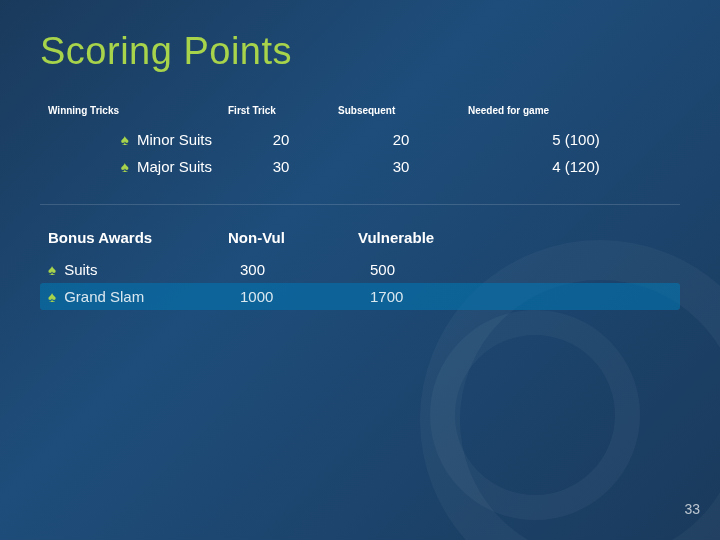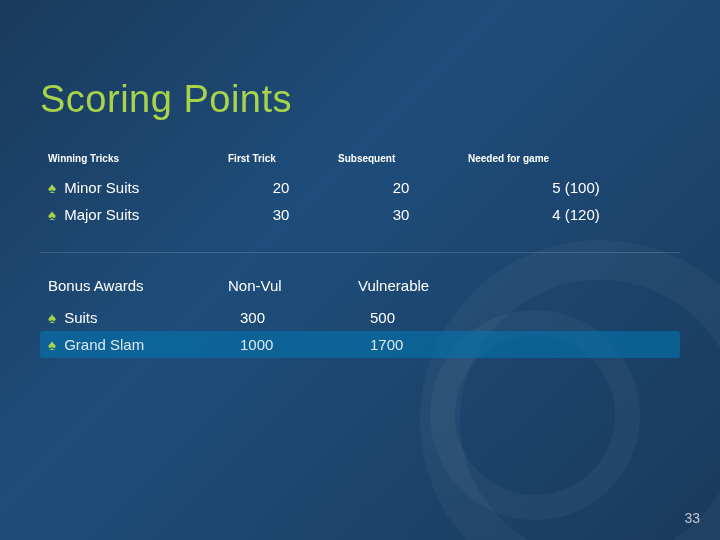--- a/index.html
+++ b/index.html
@@ -49,21 +49,20 @@
       padding: 30px 40px 30px 40px;
       color: #fff;
     }
 
     h1 {
       font-size: 38px;
       font-weight: 300;
       color: #a8d44b;
       margin-bottom: 28px;
       letter-spacing: 0.5px;
-      margin-top: 48px;
     }
 
     .main-table {
       width: 100%;
       border-collapse: collapse;
       margin-bottom: 24px;
     }
 
     .main-table th {
       font-size: 10px;
@@ -72,20 +71,21 @@
       text-align: left;
       padding: 4px 8px 10px 8px;
       border-bottom: none;
     }
 
     .main-table td {
       font-size: 15px;
       color: #fff;
       padding: 5px 8px;
       vertical-align: middle;
+      text-align: right;
     }
 
     .main-table td.num {
       text-align: center;
       padding-left: 20px;
     }
 
     .spade {
       color: #a8d44b;
       font-size: 15px;
@@ -99,21 +99,21 @@
       margin-bottom: 20px;
     }
 
     .bonus-table {
       width: 100%;
       border-collapse: collapse;
     }
 
     .bonus-table th {
       font-size: 15px;
-      font-weight: 400;
+      font-weight: 700;
       color: #fff;
       text-align: left;
       padding: 4px 8px 10px 8px;
     }
 
     .bonus-table td {
       font-size: 15px;
       color: #fff;
       padding: 5px 8px;
       vertical-align: middle;
@@ -140,21 +140,21 @@
     .col-first   { width: 110px; }
     .col-subseq  { width: 130px; }
     .col-needed  { width: auto; }
 
     .col-bonus   { width: 180px; }
     .col-nonvul  { width: 130px; }
     .col-vul     { width: auto; }
 
     .page-num {
       position: absolute;
-      bottom: 14px;
+      bottom: 23px;
       right: 20px;
       font-size: 14px;
       color: rgba(255,255,255,0.7);
     }
   </style>
 </head>
 <body>
 
 <div class="bg"></div>
 

